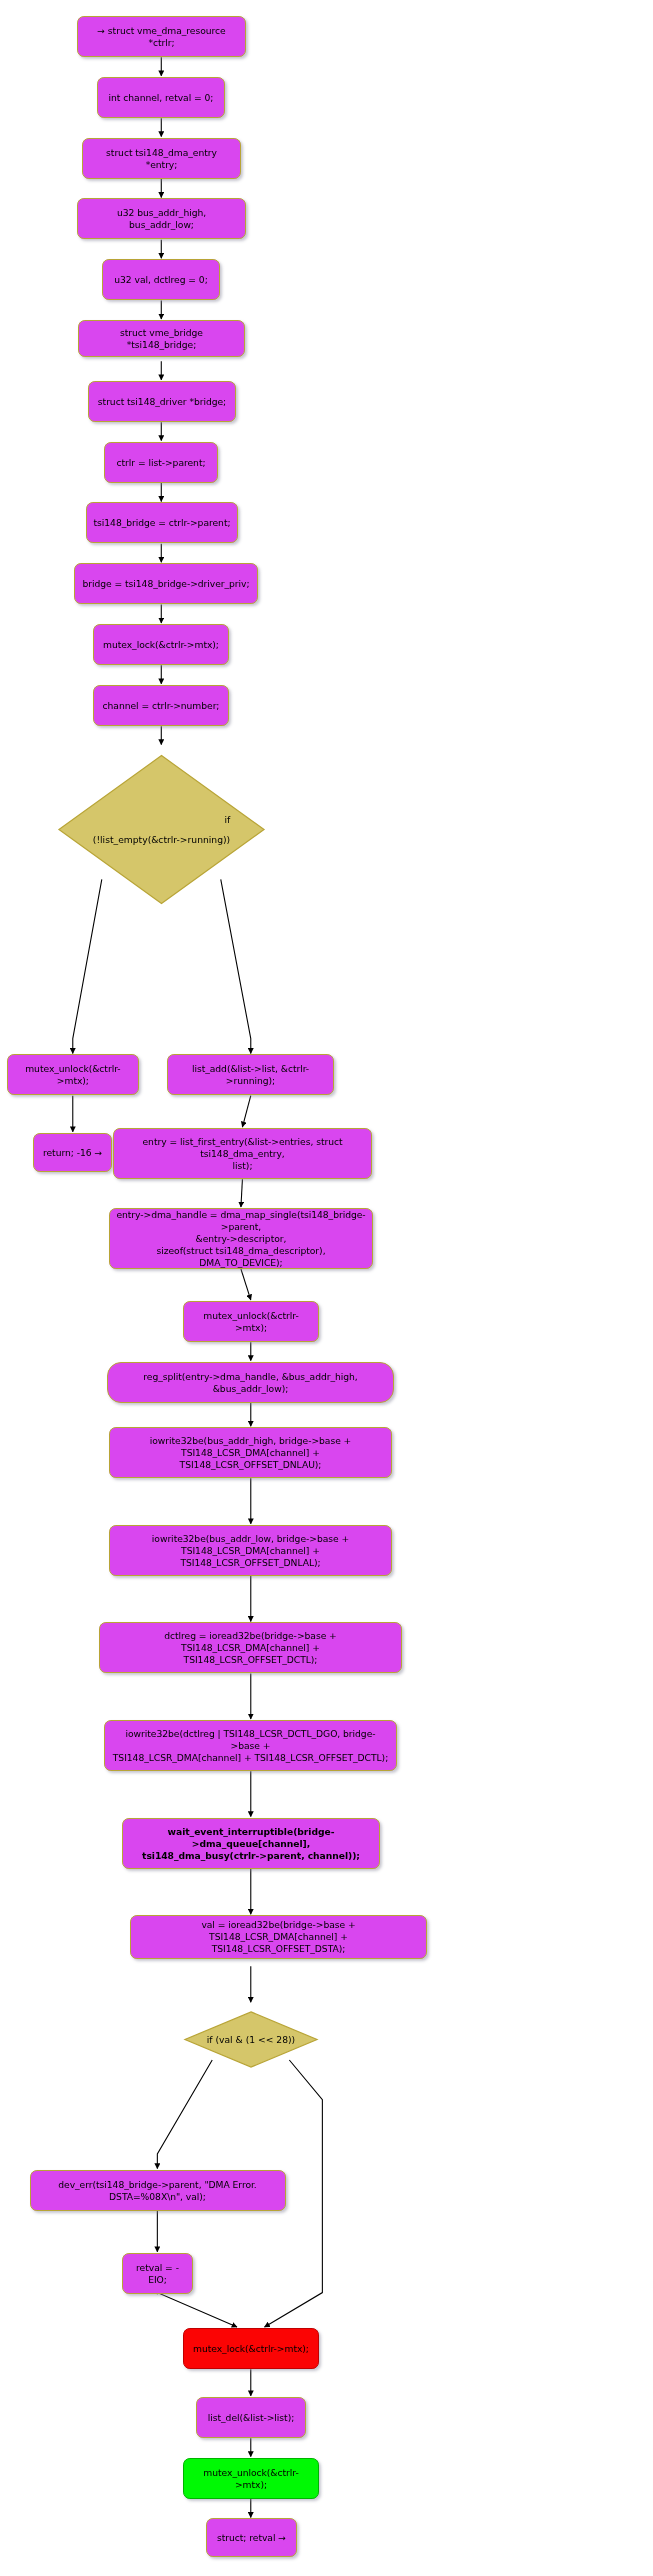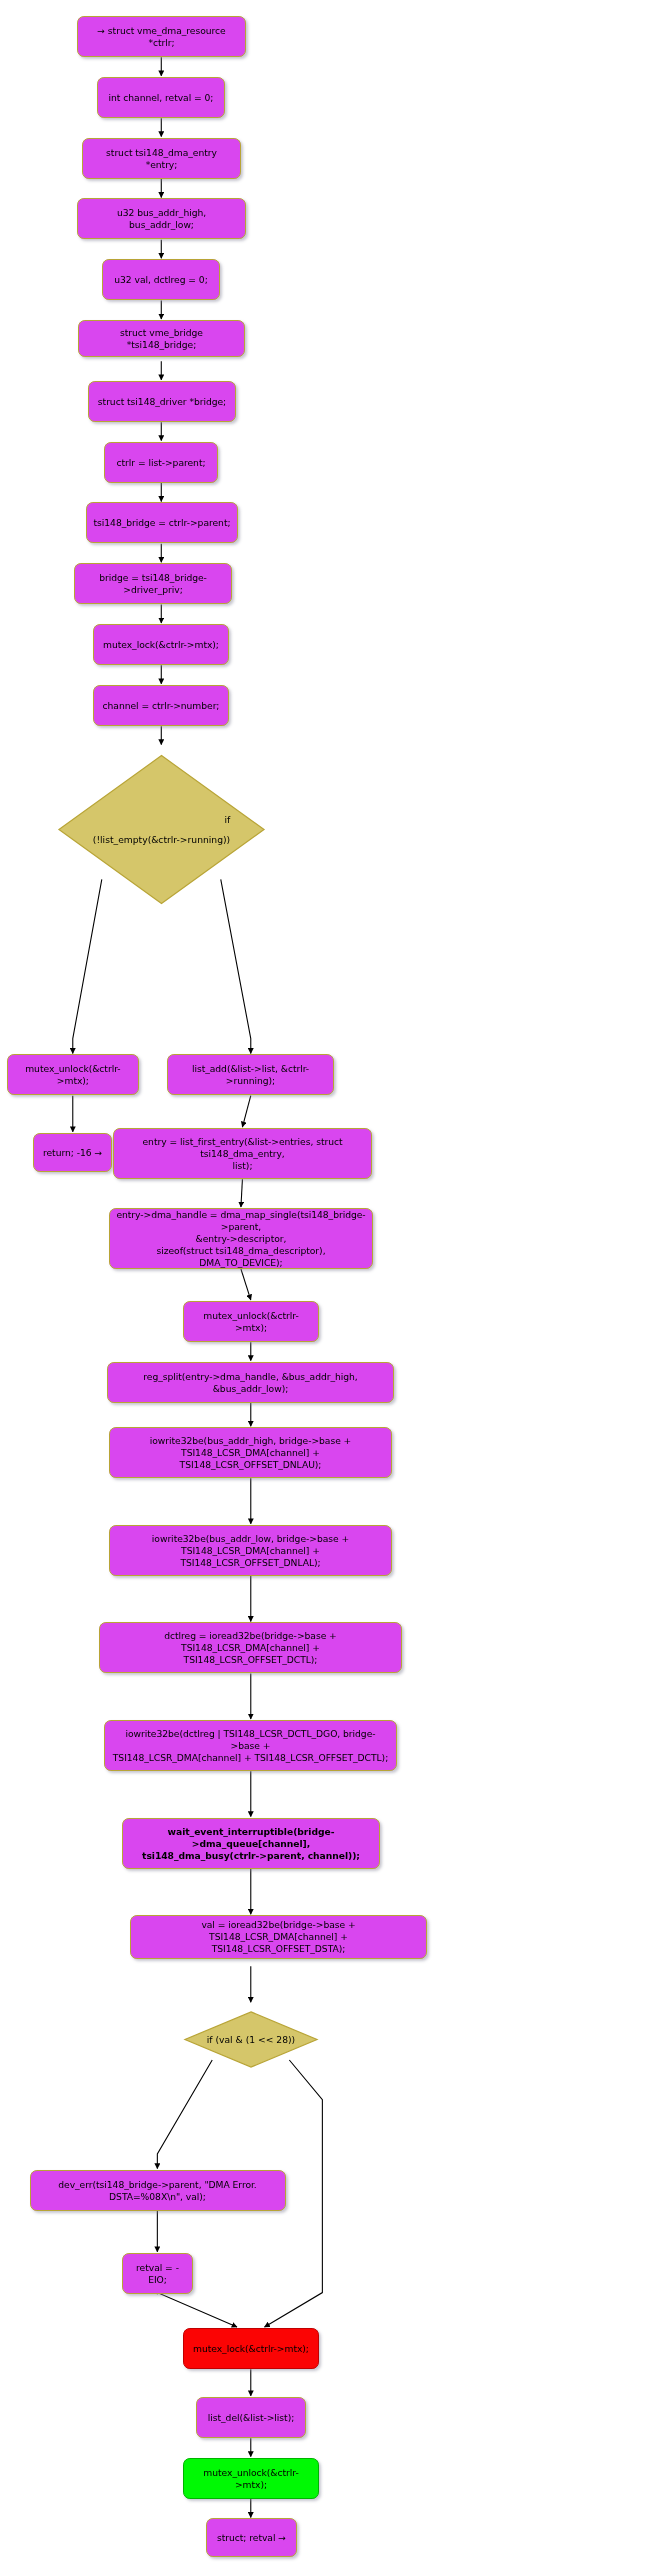--- a/index.html
+++ b/index.html
@@ -153,21 +153,21 @@
   </div>
 
   <div class="node" style="left: 104px; top: 442px; width: 114px; height: 41px;">
     <span>ctrlr = list-&gt;parent;</span>
   </div>
 
   <div class="node" style="left: 86px; top: 502px; width: 152px; height: 41px;">
     <span>tsi148_bridge = ctrlr-&gt;parent;</span>
   </div>
 
-  <div class="node" style="left: 74px; top: 563px; width: 158px; height: 41px;">
+  <div class="node" style="left: 74px; top: 563px; width: 184px; height: 41px;">
     <span>bridge = tsi148_bridge-&gt;driver_priv;</span>
   </div>
 
   <div class="node" style="left: 93px; top: 624px; width: 136px; height: 41px;">
     <span>mutex_lock(&amp;ctrlr-&gt;mtx);</span>
   </div>
 
   <div class="node" style="left: 93px; top: 685px; width: 136px; height: 41px;">
     <span>channel = ctrlr-&gt;number;</span>
   </div>
@@ -200,21 +200,21 @@
   <div class="node" style="left: 109px; top: 1208px; width: 264px; height: 61px;">
     <span>entry-&gt;dma_handle = dma_map_single(tsi148_bridge-&gt;parent,
 &amp;entry-&gt;descriptor,
 sizeof(struct tsi148_dma_descriptor), DMA_TO_DEVICE);</span>
   </div>
 
   <div class="node" style="left: 183px; top: 1301px; width: 136px; height: 41px;">
     <span>mutex_unlock(&amp;ctrlr-&gt;mtx);</span>
   </div>
 
-  <div class="node" style="left: 107px; top: 1362px; width: 287px; height: 41px;">
+  <div class="node" style="left: 107px; top: 1362px; width: 287px; height: 41px; border-radius: 14px;">
     <span>reg_split(entry-&gt;dma_handle, &amp;bus_addr_high, &amp;bus_addr_low);</span>
   </div>
 
   <div class="node" style="left: 109px; top: 1427px; width: 283px; height: 51px;">
     <span>iowrite32be(bus_addr_high, bridge-&gt;base +
 TSI148_LCSR_DMA[channel] + TSI148_LCSR_OFFSET_DNLAU);</span>
   </div>
 
   <div class="node" style="left: 109px; top: 1525px; width: 283px; height: 51px;">
     <span>iowrite32be(bus_addr_low, bridge-&gt;base +

